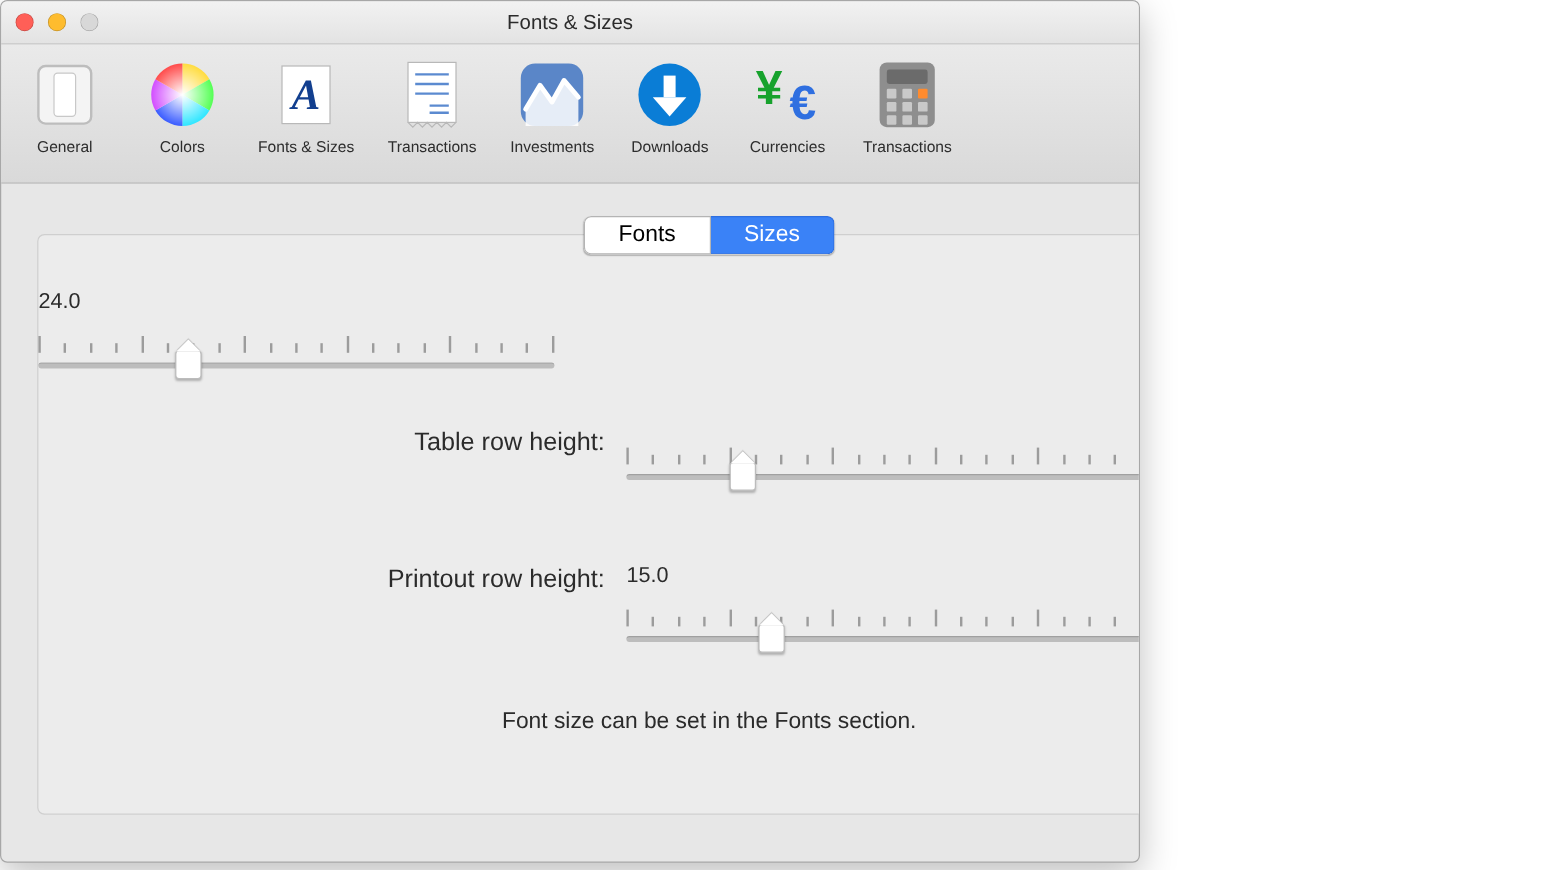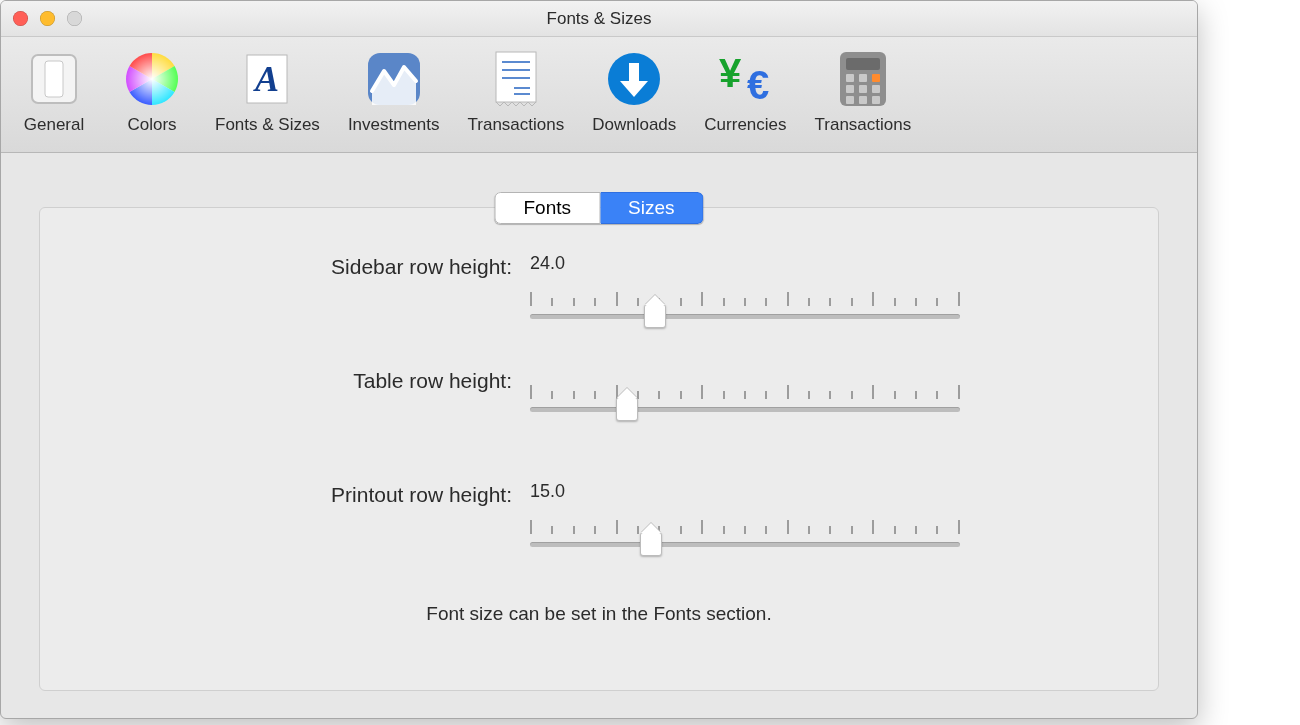--- a/index.html
+++ b/index.html
@@ -1,19 +1,19 @@
 <!DOCTYPE html>
 <html><head>
 <meta charset="utf-8">
 <style>
   * { box-sizing: border-box; margin: 0; padding: 0; }
   html, body { width: 1300px; height: 725px; font-family: -apple-system, "Helvetica Neue", Arial, sans-serif; background:#fff; }
   .window {
     position: relative;
-    width: 1198px;
+    width: 950px;
     height: 719px;
     border: 1px solid #a7a7a7;
     border-radius: 6px;
     background: #e7e7e7;
     box-shadow: 0 10px 30px rgba(0,0,0,.25);
     overflow: hidden;
   }
   
   .titlebar {
     height: 36px;
@@ -33,24 +33,24 @@
     height: 116px;
     background: linear-gradient(#eaeaea,#d9d9d9);
     border-bottom: 1px solid #b7b7b7;
     display: flex;
     align-items: flex-start;
     gap: 12px;
     padding: 6px 10px 0 10px;
   }
   .tb-item { display:flex; flex-direction:column; align-items:center; gap:4px; padding:4px 8px; border-radius:4px; cursor:default; }
   .tb-item .icon-slot { width:70px; height:64px; display:flex; align-items:center; justify-content:center; }
-  .tb-item .lbl { font-size:17px; color:#2d2d2d; white-space:nowrap; }
+  .tb-item .lbl { font-size:13px; color:#2d2d2d; white-space:nowrap; }
   .tb-item.selected { background: rgba(0,0,0,0); }
   
-  .content { padding: 42px 30px 30px 30px; margin-top: 12px; }
+  .content { padding: 42px 30px 30px 30px; }
   .panel {
     border: 1px solid #cfcfcf;
     border-radius: 6px;
     background:#ececec;
     position: relative;
     width: 1120px;
     height: 484px;
     margin: 0 auto;
     overflow: visible;
   }
@@ -145,42 +145,42 @@
           <rect x="8" y="4" width="40" height="48" fill="#fff" stroke="#b8b8b8"></rect>
           <text x="28" y="40" text-anchor="middle" font-family="Georgia, serif" font-style="italic" font-size="36" fill="#123f8f" font-weight="bold">A</text>
         </svg>
       </div>
       <span class="lbl">Fonts &amp; Sizes</span>
     </div>
 
 
     <div class="tb-item">
       <div class="icon-slot">
-        <svg width="56" height="56" viewBox="0 0 56 56">
-          <rect x="2" y="2" width="52" height="52" rx="12" fill="#5a86c8"></rect>
-          <polyline points="6,40 18,20 28,34 38,16 50,30" fill="none" stroke="#fff" stroke-width="4" stroke-linejoin="round" stroke-linecap="round"></polyline>
-          <polygon points="6,40 18,20 28,34 38,16 50,30 50,54 6,54" fill="#fff" opacity="0.85"></polygon>
-        </svg>
-      </div>
-      <span class="lbl">Investments</span>
-    </div>
-
-    <div class="tb-item">
-      <div class="icon-slot">
         <svg width="52" height="58" viewBox="0 0 52 58">
           <rect x="6" y="2" width="40" height="50" fill="#fff" stroke="#b8b8b8"></rect>
           <line x1="12" y1="12" x2="40" y2="12" stroke="#5b8ad0" stroke-width="2"></line>
           <line x1="12" y1="20" x2="40" y2="20" stroke="#5b8ad0" stroke-width="2"></line>
           <line x1="12" y1="28" x2="40" y2="28" stroke="#5b8ad0" stroke-width="2"></line>
           <line x1="24" y1="38" x2="40" y2="38" stroke="#5b8ad0" stroke-width="2"></line>
           <line x1="24" y1="44" x2="40" y2="44" stroke="#5b8ad0" stroke-width="2"></line>
           <polyline points="6,52 10,56 14,52 18,56 22,52 26,56 30,52 34,56 38,52 42,56 46,52" fill="none" stroke="#b8b8b8"></polyline>
         </svg>
       </div>
       <span class="lbl">Transactions</span>
+    </div>
+
+    <div class="tb-item">
+      <div class="icon-slot">
+        <svg width="56" height="56" viewBox="0 0 56 56">
+          <rect x="2" y="2" width="52" height="52" rx="12" fill="#5a86c8"></rect>
+          <polyline points="6,40 18,20 28,34 38,16 50,30" fill="none" stroke="#fff" stroke-width="4" stroke-linejoin="round" stroke-linecap="round"></polyline>
+          <polygon points="6,40 18,20 28,34 38,16 50,30 50,54 6,54" fill="#fff" opacity="0.85"></polygon>
+        </svg>
+      </div>
+      <span class="lbl">Investments</span>
     </div>
 
     <div class="tb-item">
       <div class="icon-slot">
         <svg width="56" height="56" viewBox="0 0 56 56">
           <circle cx="28" cy="28" r="26" fill="#0a7dd6"></circle>
           <rect x="23" y="12" width="10" height="18" fill="#fff"></rect>
           <polygon points="14,30 42,30 28,46" fill="#fff"></polygon>
         </svg>
       </div>
@@ -222,21 +222,20 @@
   <div class="content">
     <div class="panel">
       <div class="seg">
         <button>Fonts</button>
         <button class="active">Sizes</button>
       </div>
 
       <div class="rows">
 
         <div class="row">
-          <div class="label">Sidebar row height:</div>
           <div class="valcol">
             <div class="value">24.0</div>
             <div class="slider-wrap">
               <div class="ticks">
                   <span class="big"></span>
                   <span class="small"></span>
                   <span class="small"></span>
                   <span class="small"></span>
                   <span class="big"></span>
                   <span class="small"></span>

